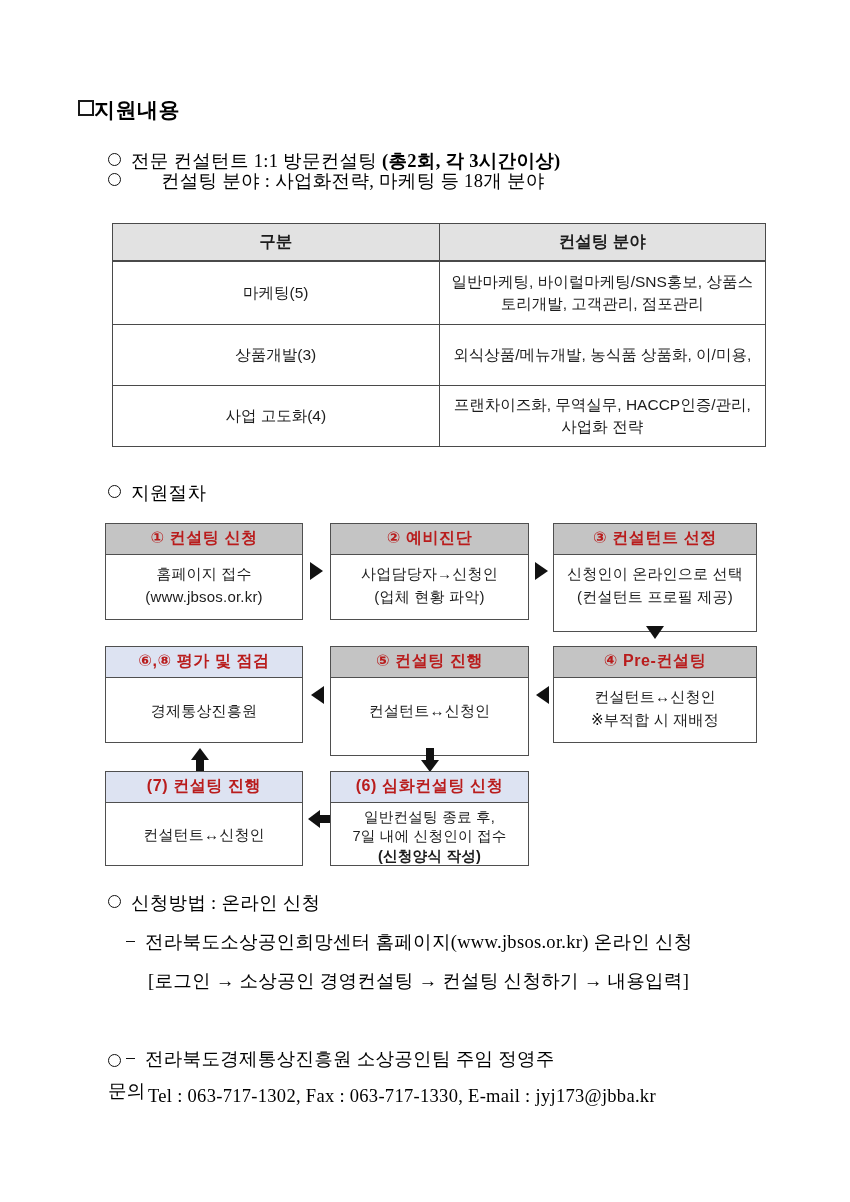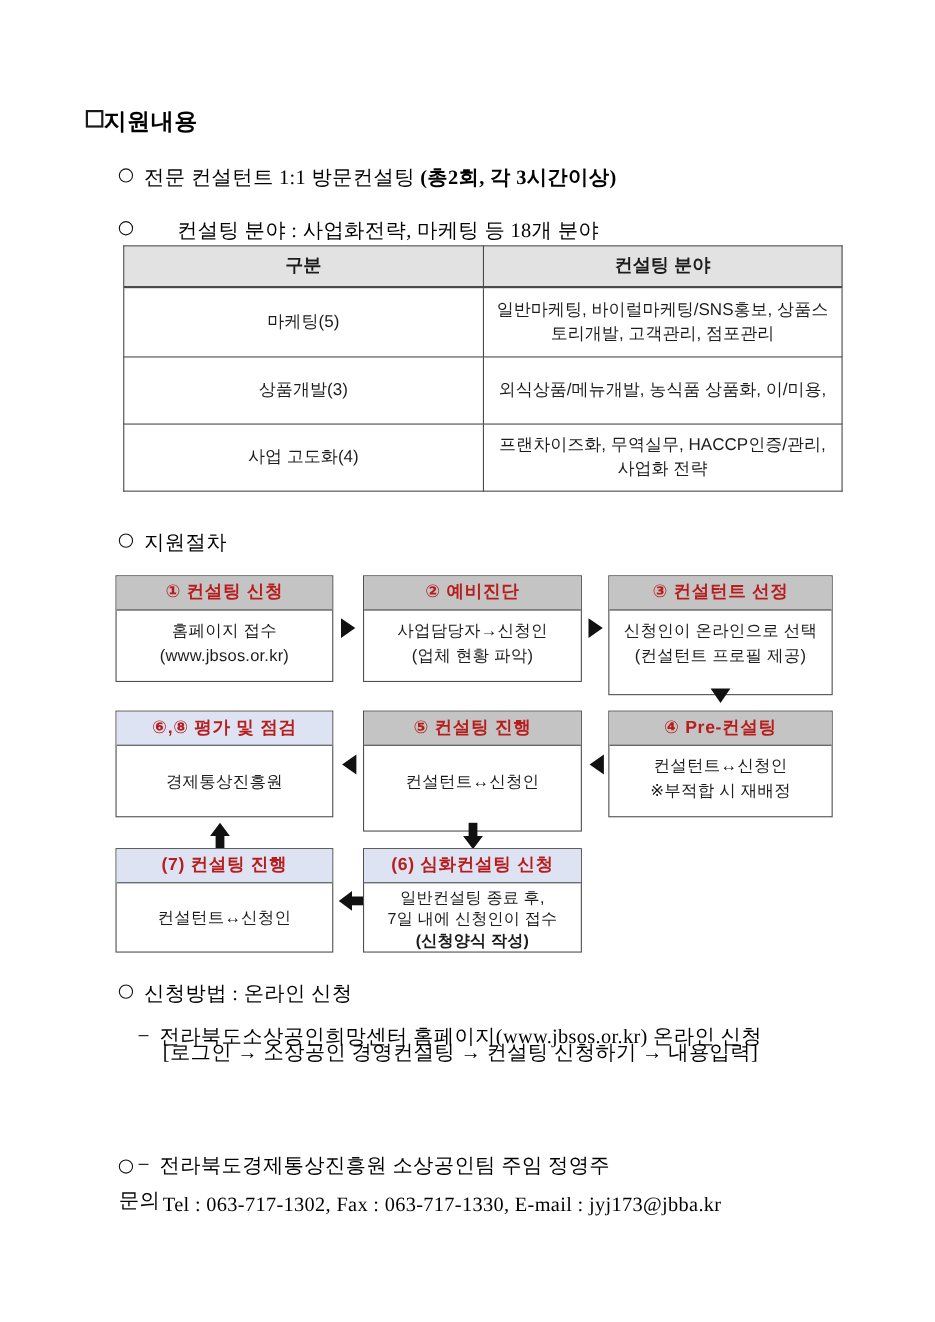--- a/index.html
+++ b/index.html
@@ -215,21 +215,21 @@
   <div class="sec-title">
     <span class="sq-marker"></span>
     <span>지원내용</span>
   </div>
 
   <div class="bullet-line" style="left:108px; top:148px;">
     <span class="circ-marker"></span>
     <span><span>전문 컨설턴트 1:1 방문컨설팅 </span><span class="b">(총2회, 각 3시간이상)</span></span>
   </div>
 
-  <div class="bullet-line" style="left:108px; top:196px;gap:40px;">
+  <div class="bullet-line" style="left:108px; top:168px;gap:40px;">
     <span class="circ-marker"></span>
     <span>컨설팅 분야 : 사업화전략, 마케팅 등 18개 분야</span>
   </div>
 
   <table class="tbl">
     <thead>
       <tr>
         <th class="cat">구분</th>
         <th>컨설팅 분야</th>
       </tr>
@@ -349,21 +349,21 @@
   <div class="bullet-line" style="left:108px; top:890px;">
     <span class="circ-marker"></span>
     <span>신청방법 : 온라인 신청</span>
   </div>
 
   <div class="bullet-line" style="left:126px; top:929px;">
     <span class="dash-marker"></span>
     <span>전라북도소상공인희망센터 홈페이지(www.jbsos.or.kr) 온라인 신청</span>
   </div>
 
-  <div class="sub-line" style="left:148px; top:944px;">[로그인 → 소상공인 경영컨설팅 → 컨설팅 신청하기 → 내용입력]</div>
+  <div class="sub-line" style="left:148px; top:968px;">[로그인 → 소상공인 경영컨설팅 → 컨설팅 신청하기 → 내용입력]</div>
 
   <div class="bullet-line" style="left:108px; top:1055px;flex-direction:column;">
     <span class="circ-marker"></span>
     <span>문의</span>
   </div>
 
   <div class="bullet-line" style="left:126px; top:1046px;">
     <span class="dash-marker"></span>
     <span>전라북도경제통상진흥원 소상공인팀 주임 정영주</span>
   </div>

